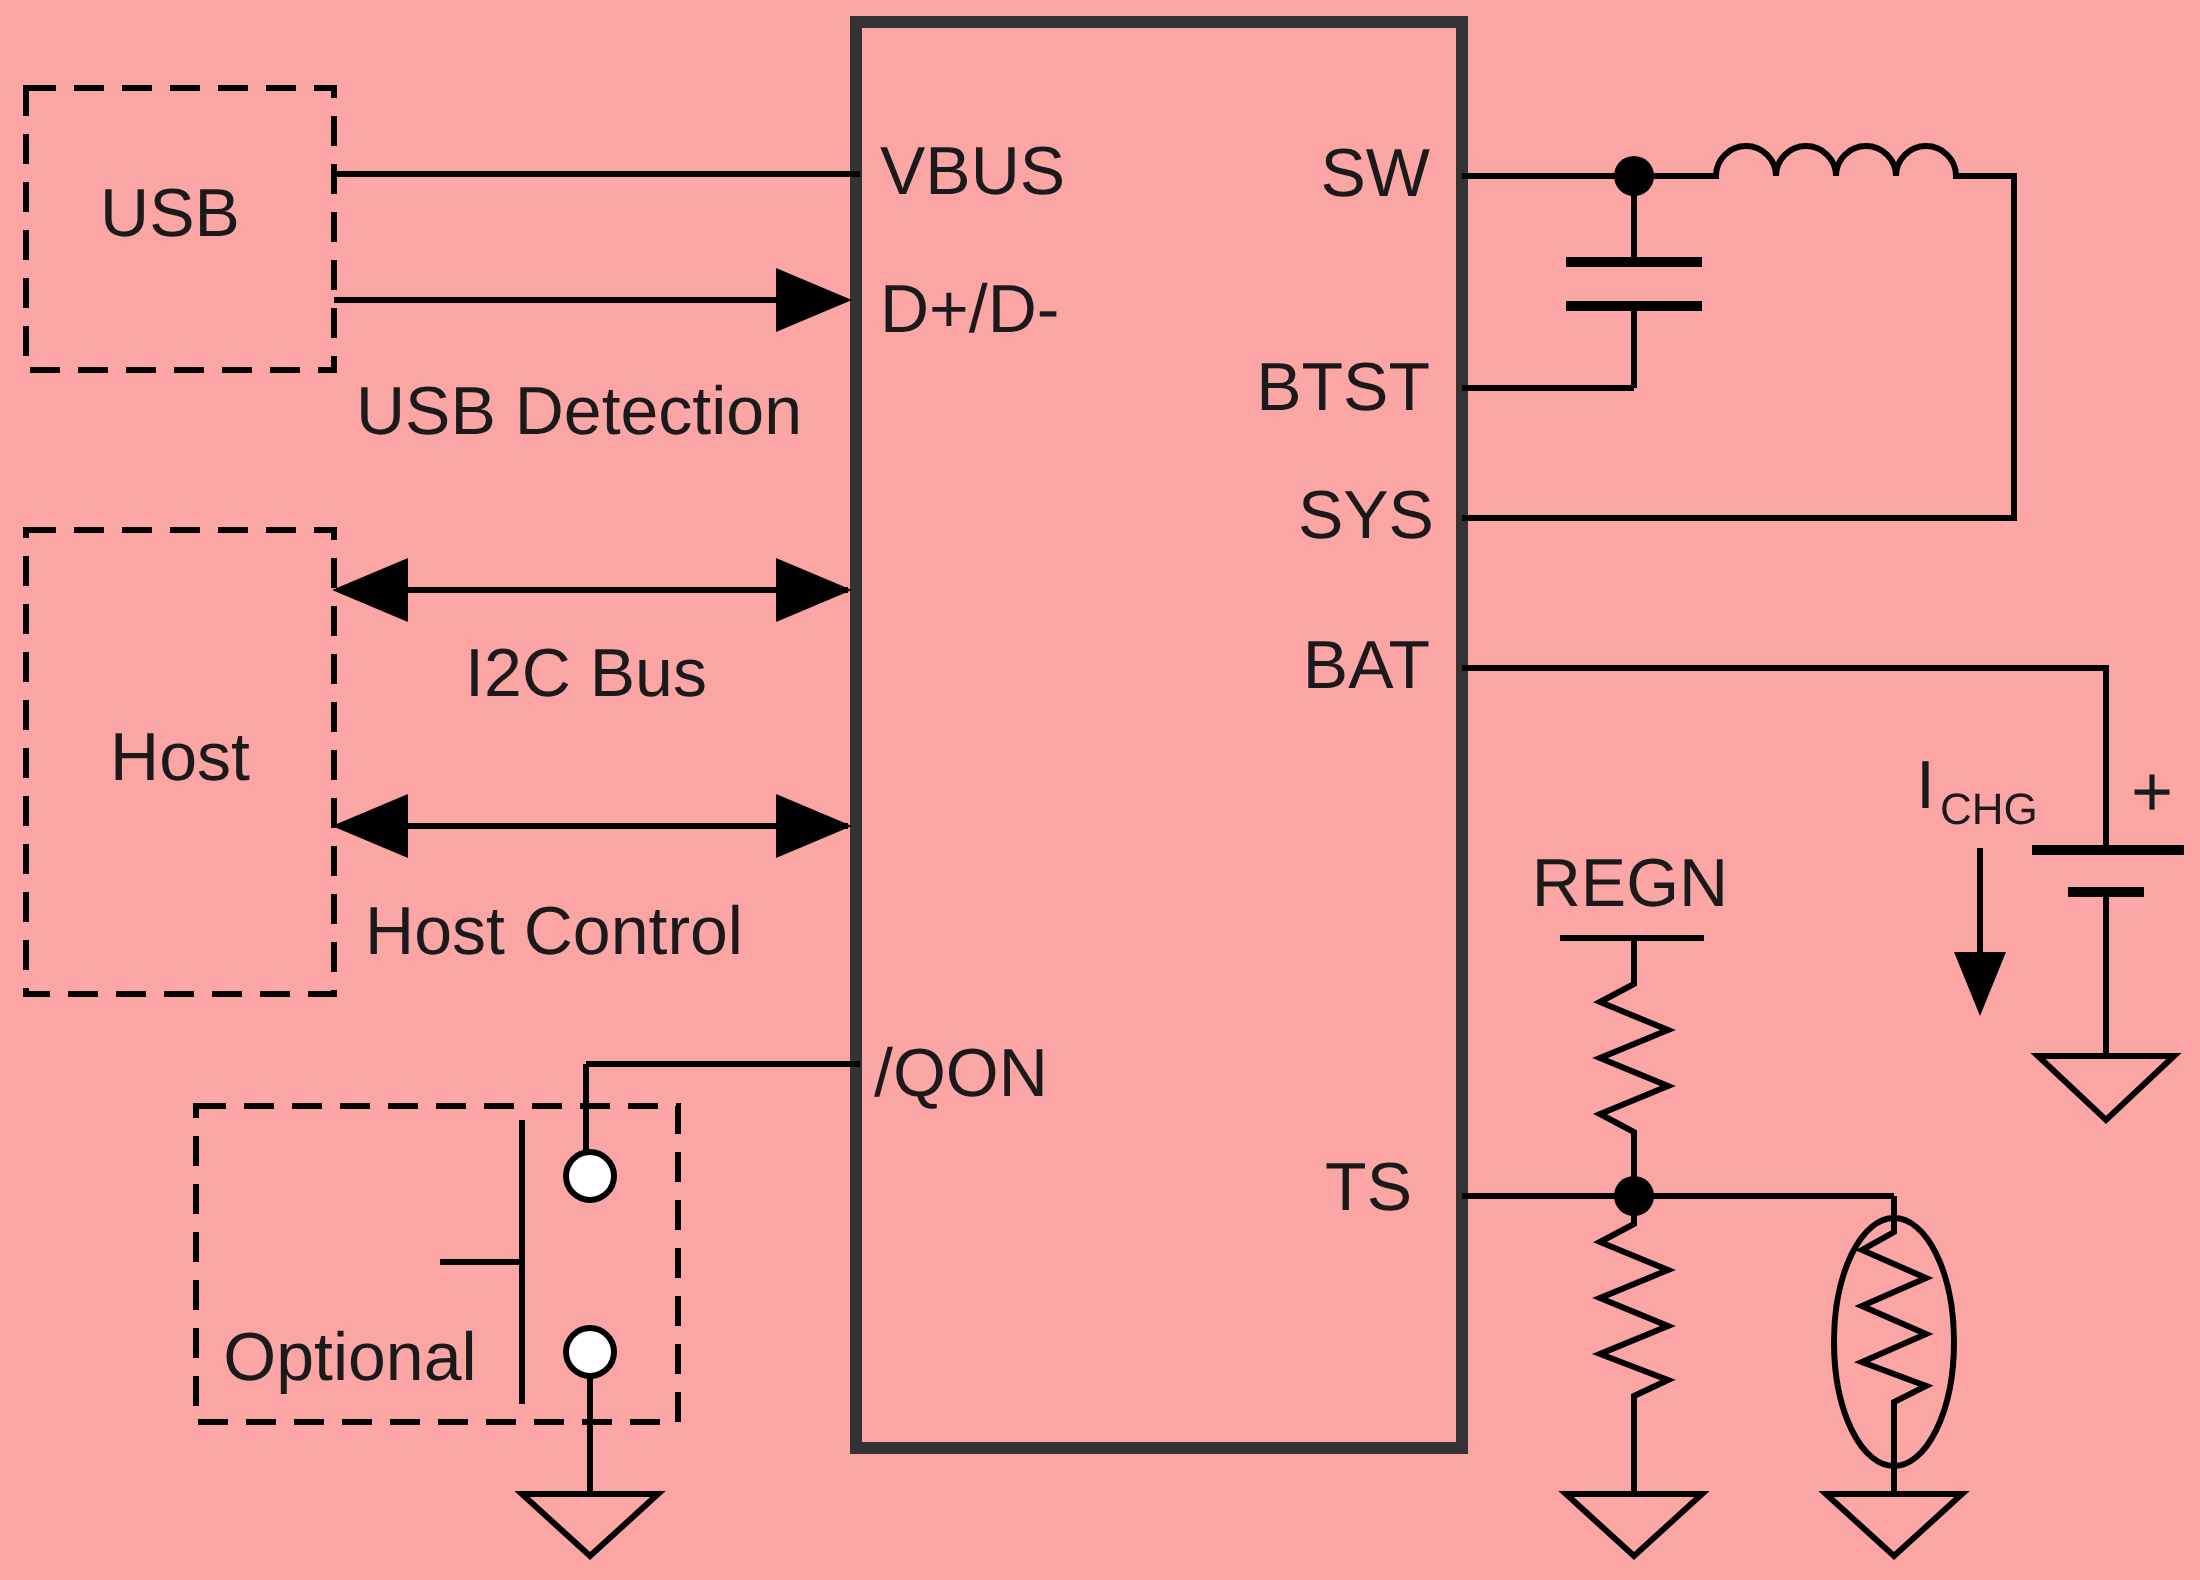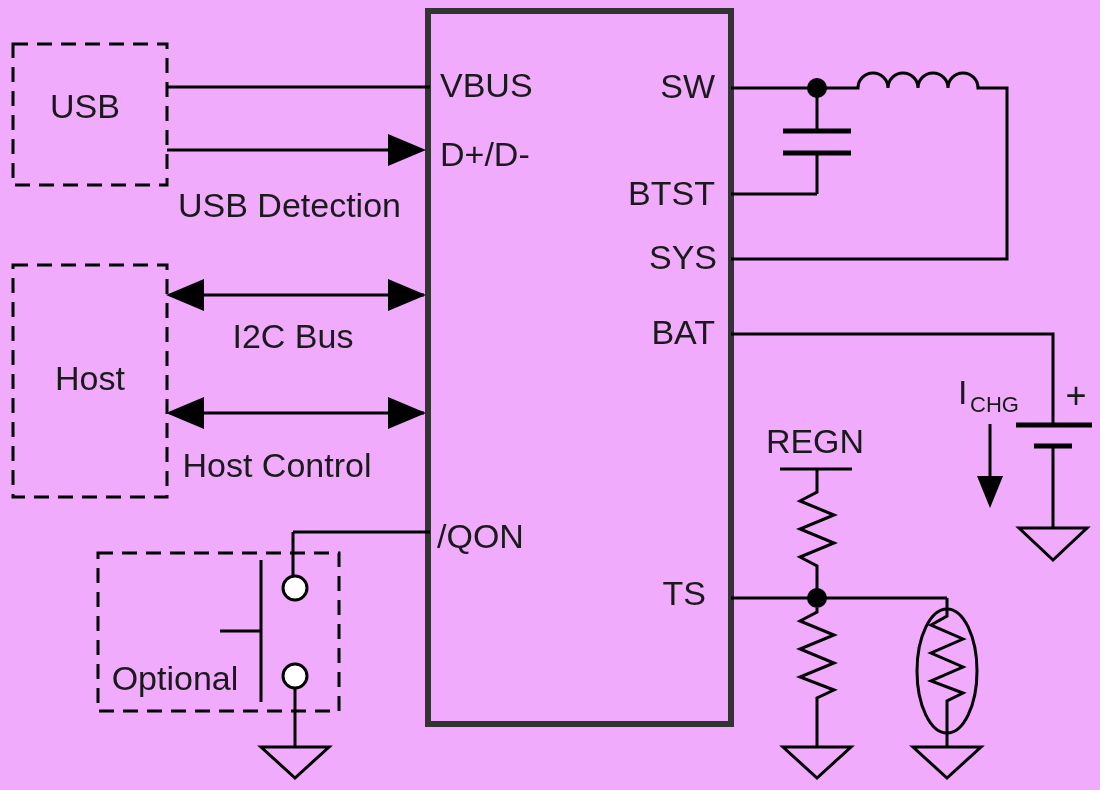--- a/index.html
+++ b/index.html
@@ -1,16 +1,16 @@
 <!DOCTYPE html>
 <html><head>
 <meta charset="utf-8">
 <style>
   html,body{margin:0;padding:0;background:#ffffff;}
-  .stage{position:relative;width:1100px;height:790px;background:#f0abfc;overflow:hidden;}
+  .stage{position:relative;width:1100px;height:790px;background:#fca5a5;overflow:hidden;}
   svg{display:block;}
   .t{font-family:"Liberation Sans","DejaVu Sans",sans-serif;font-size:34px;fill:#1a1a1a;}
   .t-sub{font-size:22px;}
   .t-plus{font-size:36px;}
   .w{stroke:#000000;stroke-width:3;fill:none;}
   .plate{stroke:#000000;stroke-width:5;fill:none;}
   .dash{stroke:#000000;stroke-width:3;fill:none;stroke-dasharray:15 9;}
   .ic{fill:none;stroke:#333333;stroke-width:6;}
   .solid{fill:#000000;stroke:none;}
   .gnd{stroke:#000000;stroke-width:3;fill:none;}

